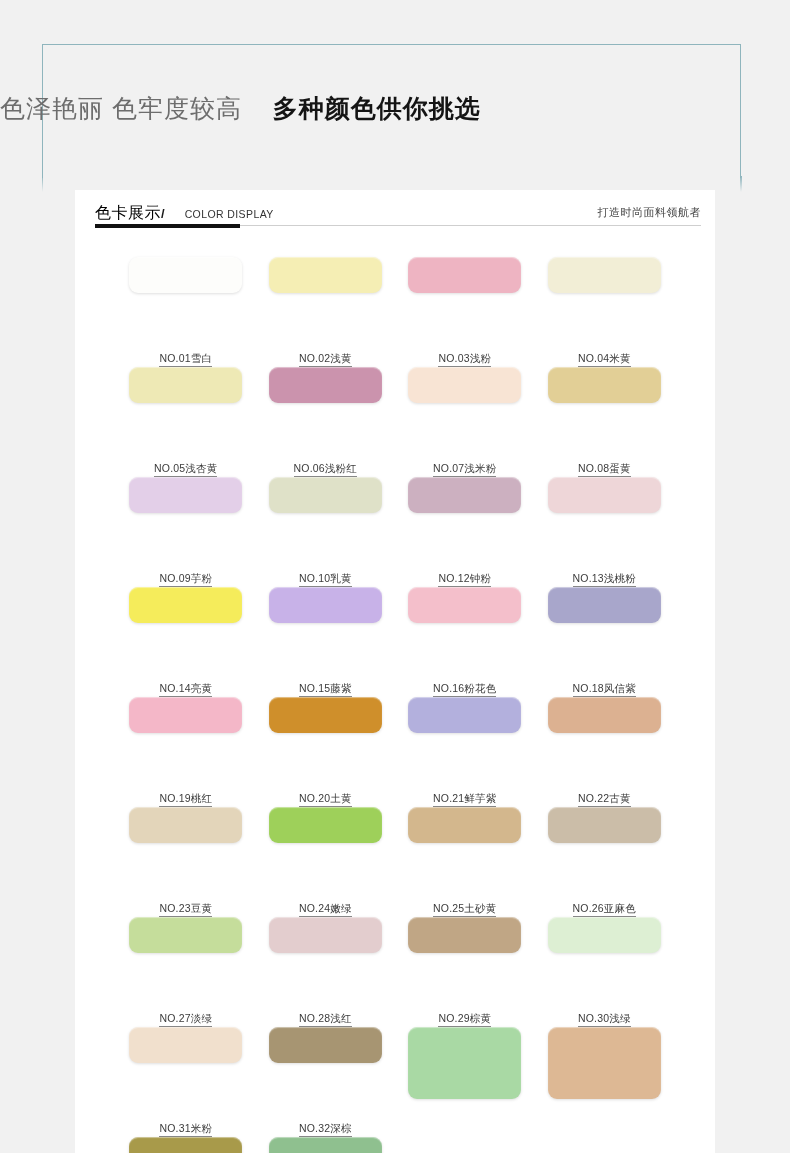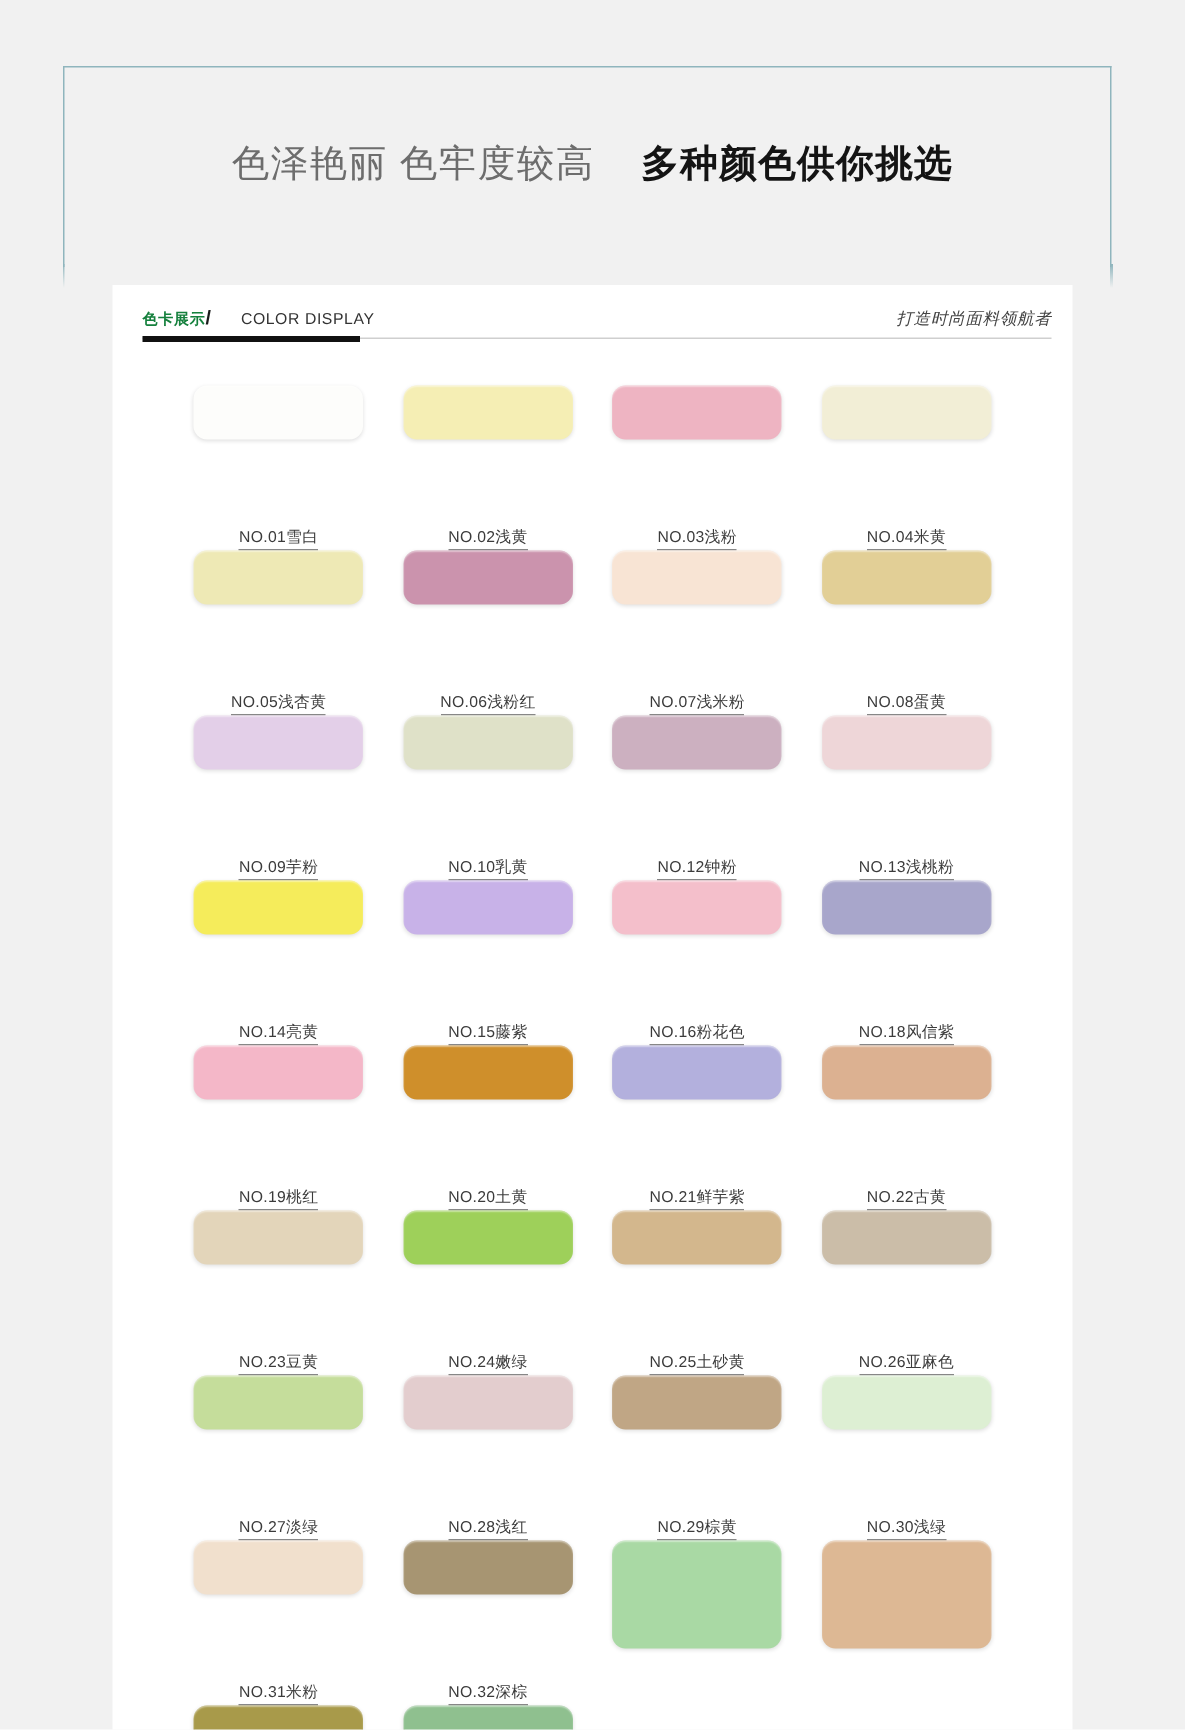--- a/index.html
+++ b/index.html
@@ -41,21 +41,20 @@
     right: -1.5px;
     background: linear-gradient(to bottom, #8fb5bd, rgba(143,181,189,0));
   }
 
   
   .headline {
     position: absolute;
     left: 0;
     top: 92px;
     width: 790px;
-    text-align: center;
     white-space: nowrap;
   }
   .headline .hl-light {
     font-size: 25px;
     color: #6d6d6d;
     letter-spacing: 1px;
     font-weight: 400;
   }
   .headline .hl-gap {
     display: inline-block;
@@ -84,23 +83,23 @@
     height: 32px;
     margin: 13px 14px 0 20px;
   }
   .ph-left {
     position: absolute;
     left: 0;
     top: 0;
     white-space: nowrap;
   }
   .ph-cn {
-    font-size: 10px;
-    font-weight: 700;
-    color: #15803d;
+    font-size: 16px;
+    font-weight: 400;
+    color: #000000;
     letter-spacing: 0.5px;
   }
   .ph-slash {
     font-size: 13px;
     font-weight: 700;
     color: #1a1a1a;
   }
   .ph-en {
     font-size: 10.5px;
     color: #333;
@@ -108,21 +107,20 @@
     padding-left: 20px;
   }
   .ph-right {
     position: absolute;
     right: 0;
     top: 2px;
     font-size: 11px;
     color: #444;
     letter-spacing: 0.5px;
     white-space: nowrap;
-    font-style: italic;
   }
   .ph-rule-wrap {
     position: absolute;
     left: 0;
     right: 0;
     top: 21px;
     height: 4px;
   }
   .ph-rule-thin {
     position: absolute;

